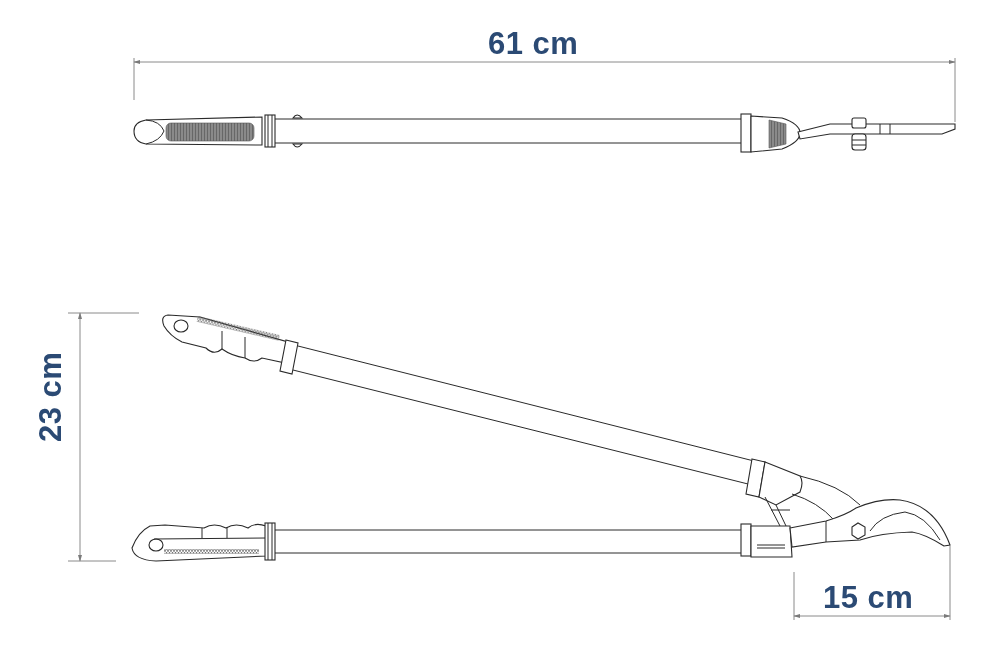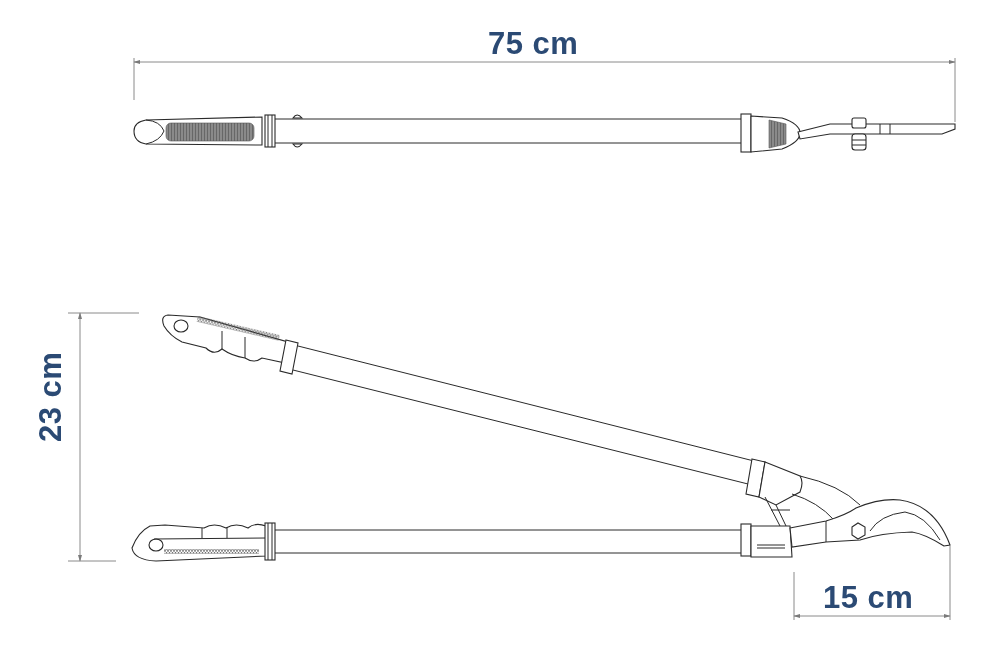--- a/index.html
+++ b/index.html
@@ -122,15 +122,15 @@
     <line class="ln" x1="826" y1="521" x2="826" y2="542"></line>
   </g>
 
   <g>
     <line class="dim" x1="794" y1="616" x2="950" y2="616" marker-start="url(#arr)" marker-end="url(#arr)"></line>
     <line class="dim" x1="794" y1="572" x2="794" y2="620"></line>
     <line class="dim" x1="950" y1="546" x2="950" y2="620"></line>
   </g>
 </svg>
 
-<div class="dim-label" id="label-75">75 cm</div>
+<div class="dim-label" id="label-75">61 cm</div>
 <div class="dim-label" id="label-23">23 cm</div>
 <div class="dim-label" id="label-15">15 cm</div>
 
 </body></html>

